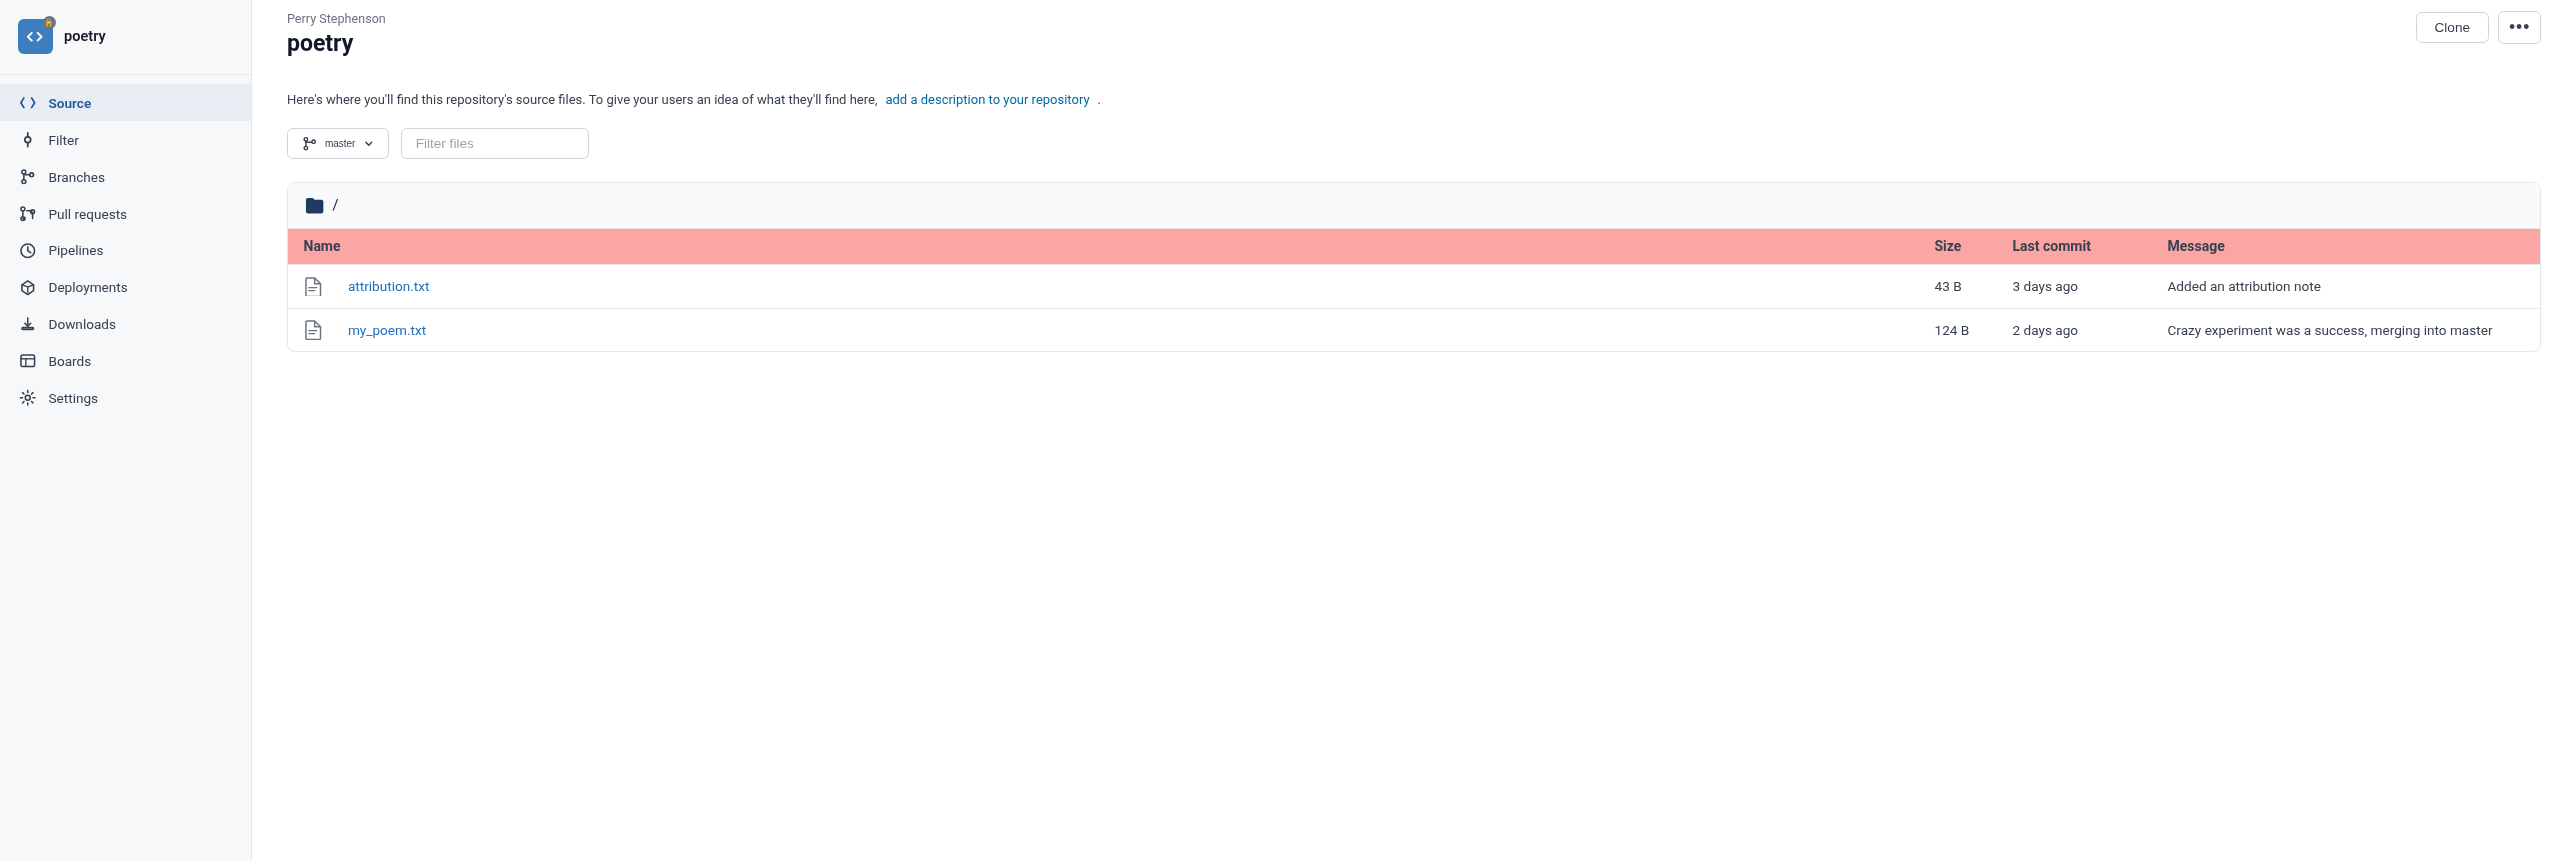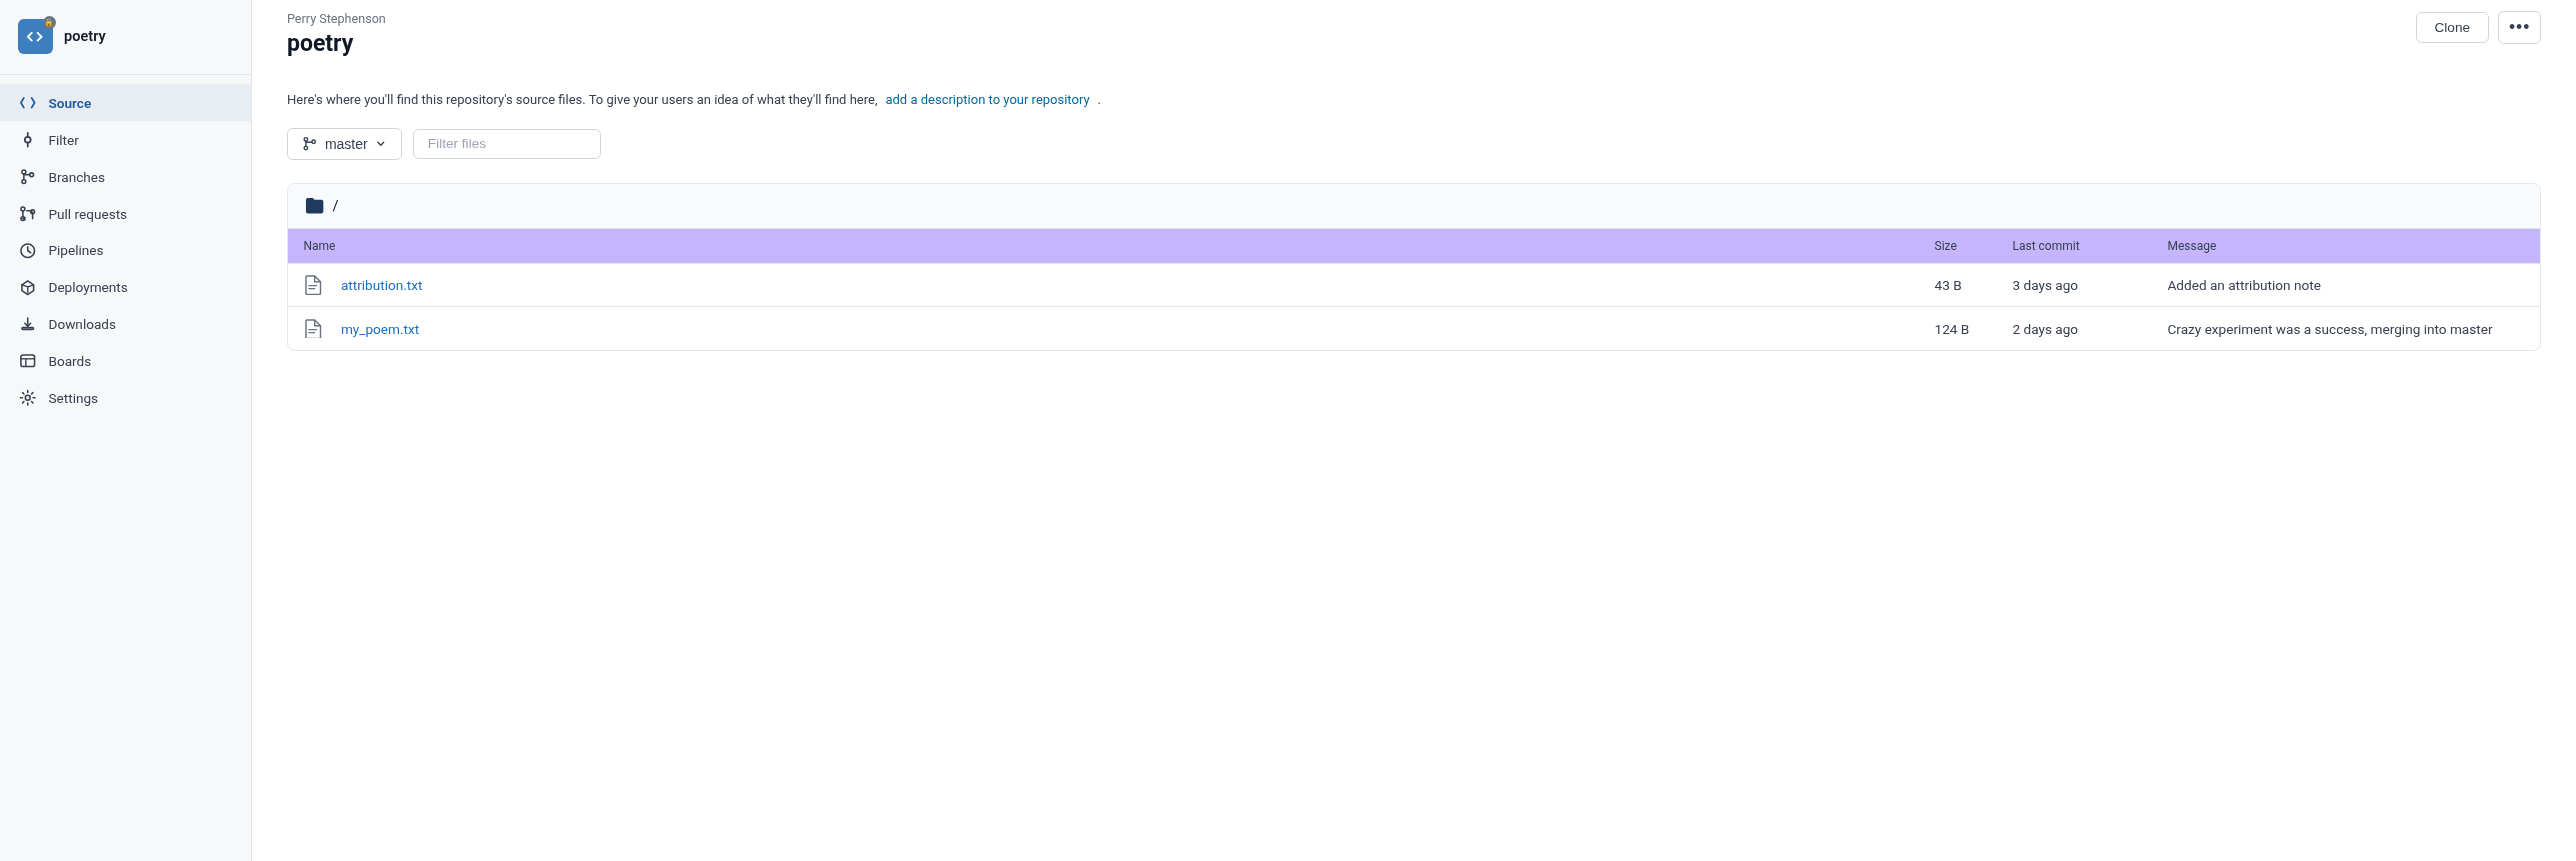--- a/index.html
+++ b/index.html
@@ -138,21 +138,21 @@
     }
 
     .branch-btn {
       display: flex;
       align-items: center;
       gap: 7.8px;
       background: white;
       border: 1px solid #d1d5db;
       border-radius: 5.8px;
       padding: 6.8px 13.6px;
-      font-size: 14px;
+      font-size: 10px;
       cursor: pointer;
       color: #374151;
       font-weight: 500;
     }
 
     .filter-input {
       border: 1px solid #d1d5db;
       border-radius: 5.8px;
       padding: 6.8px 13.6px;
       font-size: 13.6px;
@@ -192,24 +192,24 @@
       border-collapse: collapse;
     }
 
     .file-table thead tr {
       border-bottom: 1px solid #e5e7eb;
     }
 
     .file-table thead th {
       text-align: left;
       padding: 9.7px 15.5px;
-      font-size: 12px;
-      font-weight: 400;
-      color: #374151;
-      background: #c4b5fd;
+      font-size: 14px;
+      font-weight: 700;
+      color: #374151;
+      background: #fca5a5;
     }
 
     .file-table thead th:nth-child(2) { width: 78px; }
     .file-table thead th:nth-child(3) { width: 155px; }
     .file-table thead th:nth-child(4) { width: 388px; }
 
     .file-table tbody tr {
       border-bottom: 1px solid #e5e7eb;
     }
 
@@ -220,21 +220,21 @@
     .file-table tbody td {
       padding: 11.6px 15.5px;
       font-size: 13.6px;
       color: #374151;
       vertical-align: middle;
     }
 
     .file-name-cell {
       display: flex;
       align-items: center;
-      gap: 18px;
+      gap: 25px;
     }
 
     .file-icon {
       width: 19.4px;
       height: 19.4px;
       color: #6b7280;
       display: flex;
       align-items: center;
       justify-content: center;
       font-size: 15.5px;

